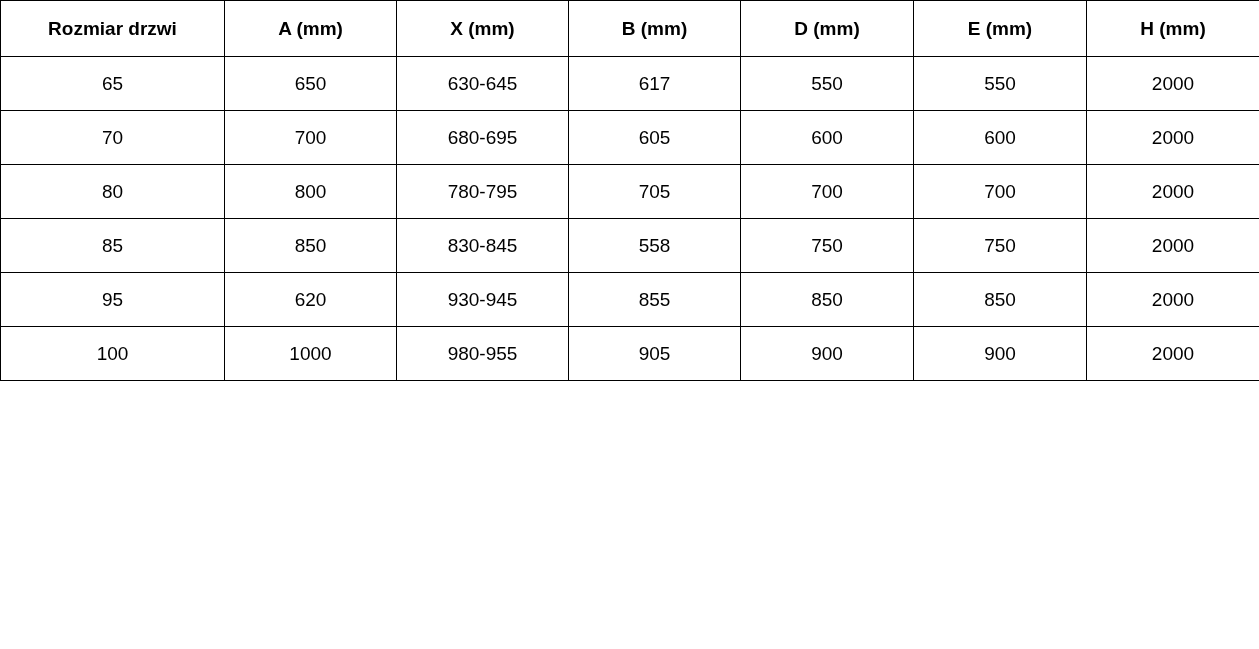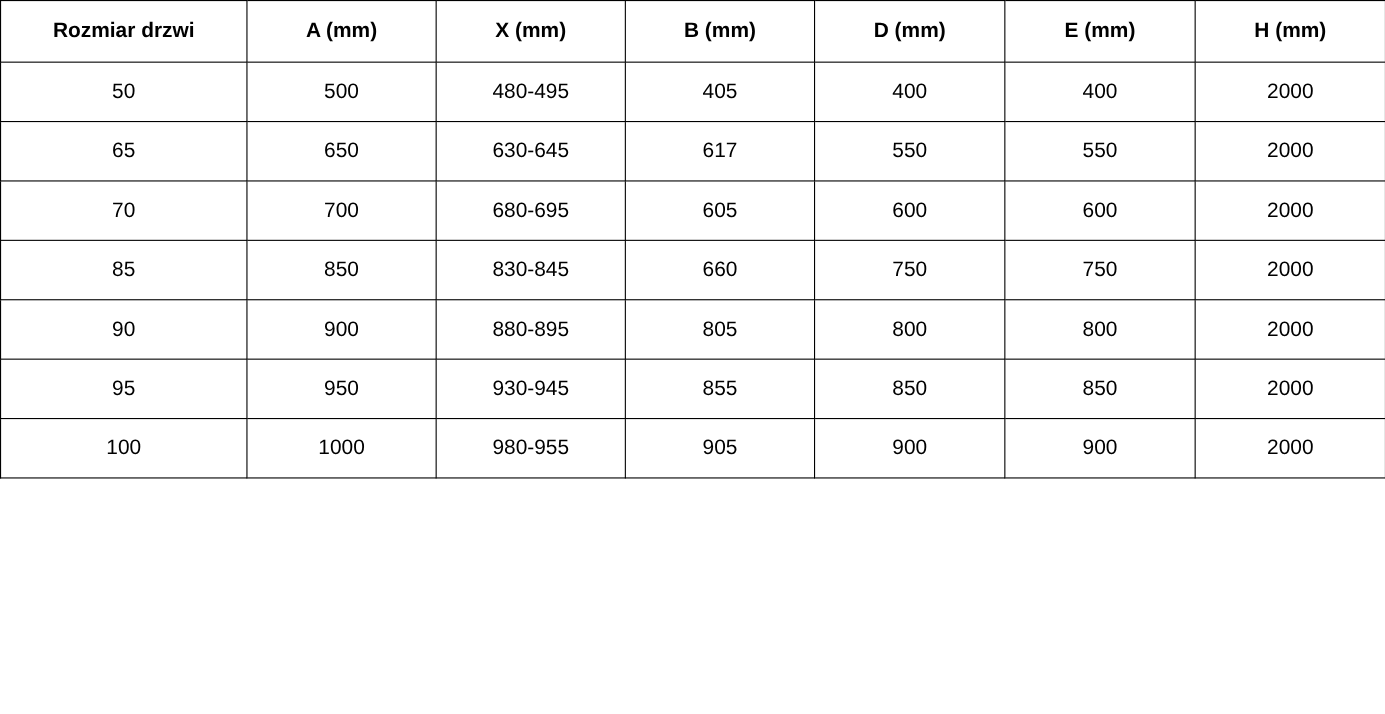--- a/index.html
+++ b/index.html
@@ -72,67 +72,58 @@
         <th>A (mm)</th>
         <th>X (mm)</th>
         <th>B (mm)</th>
         <th>D (mm)</th>
         <th>E (mm)</th>
         <th>H (mm)</th>
       </tr>
     </thead>
     <tbody>
       <tr>
-        <td>50</td>
-        <td>500</td>
-        <td>480-495</td>
-        <td>405</td>
-        <td>400</td>
-        <td>400</td>
-        <td>2000</td>
-      </tr>
-      <tr>
         <td>65</td>
         <td>650</td>
         <td>630-645</td>
         <td>617</td>
         <td>550</td>
         <td>550</td>
         <td>2000</td>
       </tr>
       <tr>
         <td>70</td>
         <td>700</td>
         <td>680-695</td>
         <td>605</td>
         <td>600</td>
         <td>600</td>
         <td>2000</td>
       </tr>
       <tr>
+        <td>80</td>
+        <td>800</td>
+        <td>780-795</td>
+        <td>705</td>
+        <td>700</td>
+        <td>700</td>
+        <td>2000</td>
+      </tr>
+      <tr>
         <td>85</td>
         <td>850</td>
         <td>830-845</td>
-        <td>660</td>
+        <td>558</td>
         <td>750</td>
         <td>750</td>
         <td>2000</td>
       </tr>
       <tr>
-        <td>90</td>
-        <td>900</td>
-        <td>880-895</td>
-        <td>805</td>
-        <td>800</td>
-        <td>800</td>
-        <td>2000</td>
-      </tr>
-      <tr>
         <td>95</td>
-        <td>950</td>
+        <td>620</td>
         <td>930-945</td>
         <td>855</td>
         <td>850</td>
         <td>850</td>
         <td>2000</td>
       </tr>
       <tr>
         <td>100</td>
         <td>1000</td>
         <td>980-955</td>

